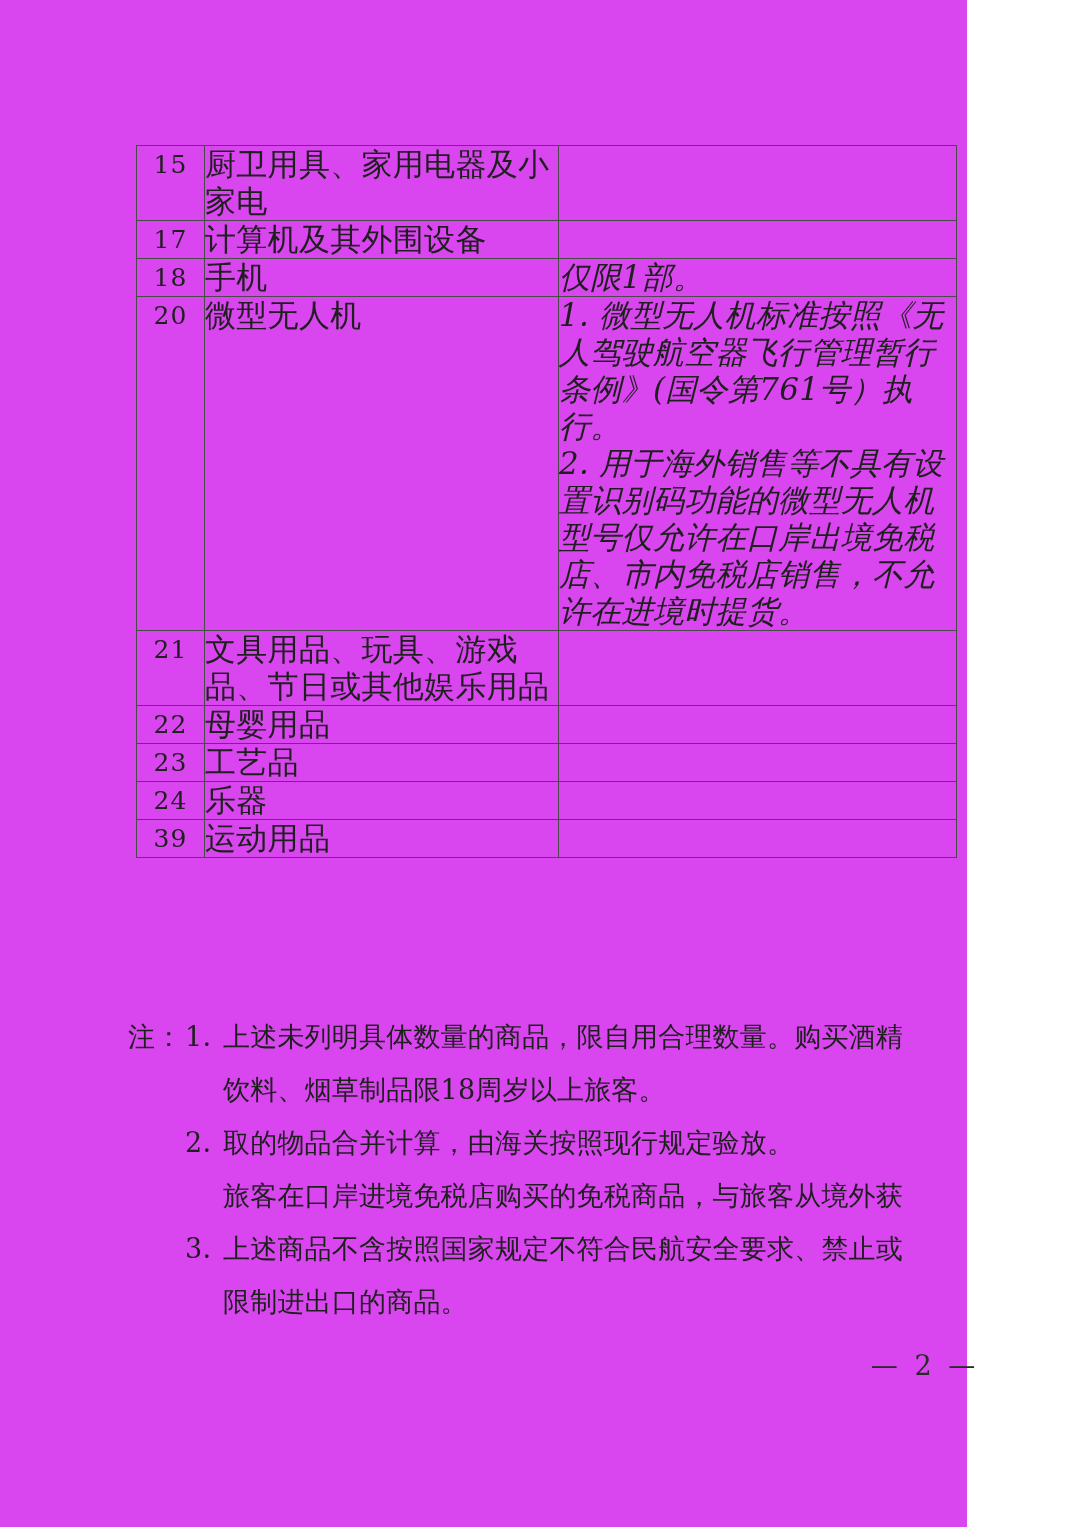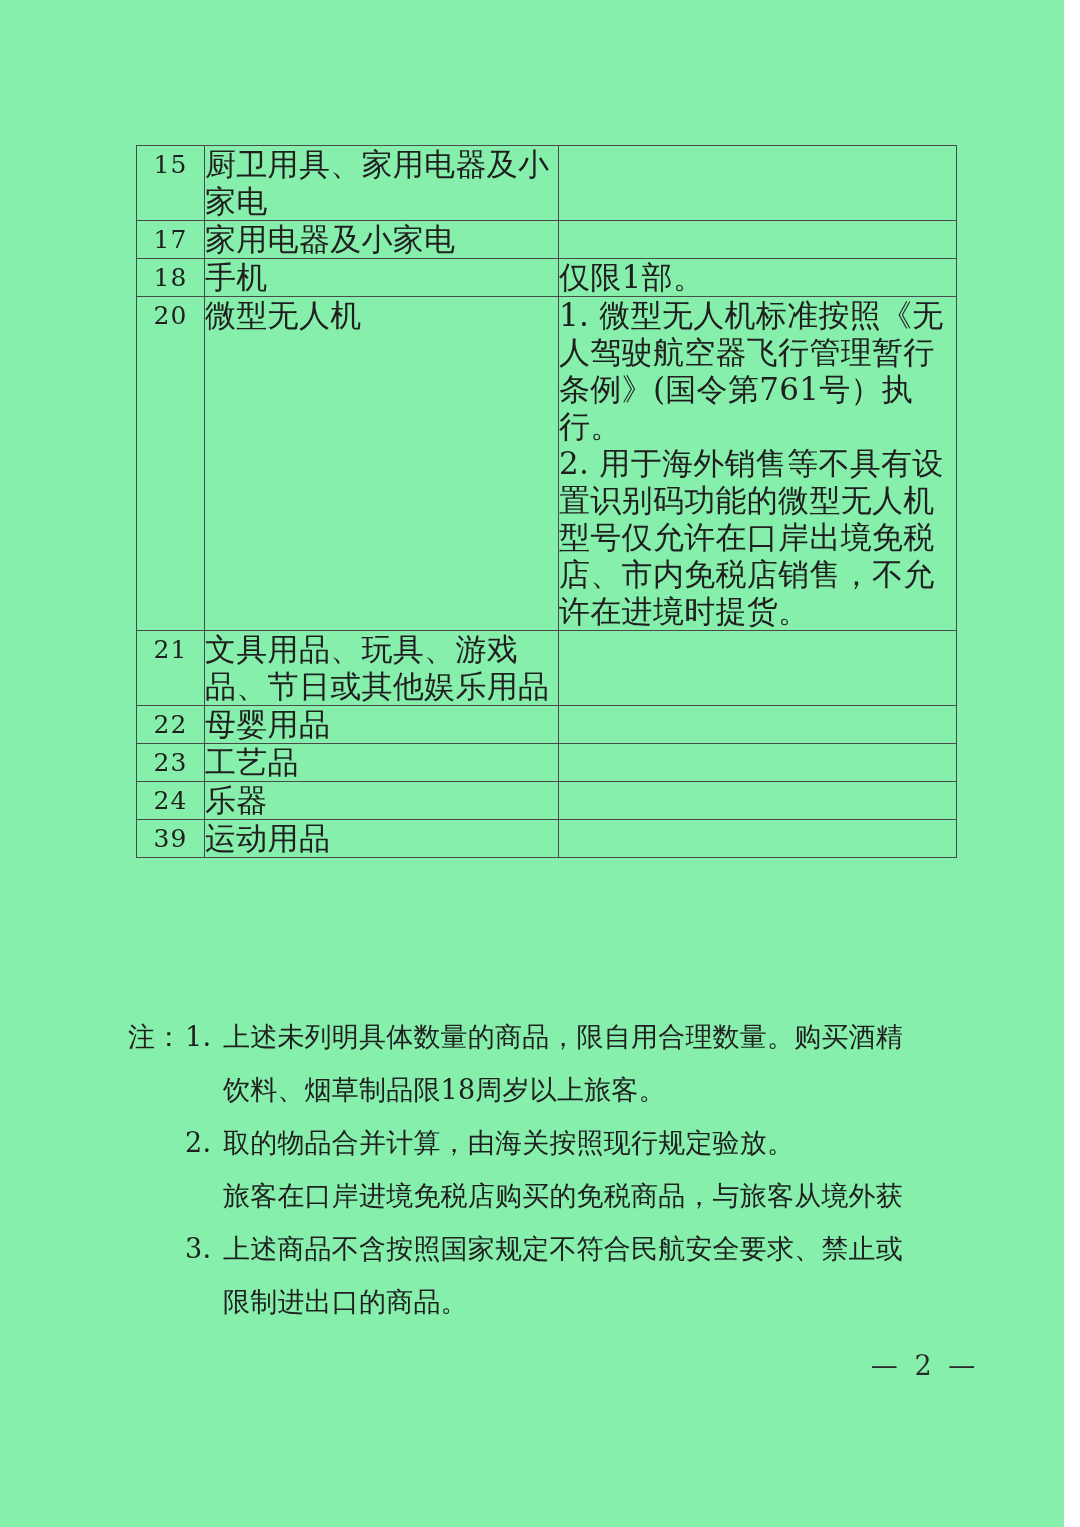--- a/index.html
+++ b/index.html
@@ -13,23 +13,23 @@
     position: relative;
     font-family: "DejaVu Serif", "Liberation Serif", serif;
     color: #1a1a1a;
     overflow: hidden;
   }
 
   #page {
     position: absolute;
     left: 0;
     top: 0;
-    width: 1064px;
+    width: 967px;
     height: 1527px;
-    background: #86efac;
+    background: #d946ef;
   }
 
   
   #goods-table {
     position: absolute;
     left: 136px;
     top: 145px;
     width: 820px;
     border-collapse: collapse;
     table-layout: fixed;
@@ -57,20 +57,21 @@
     font-family: "DejaVu Serif", "Liberation Serif", serif;
     font-size: 31px;
     line-height: 37px;
     padding: 3px 6px 3px 12px;
     color: #1f1f1f;
     white-space: pre-line;
     letter-spacing: 0.3px;
   }
   .cell-note {
     padding-left: 11px;
+    font-style: italic;
   }
   .cell-note:empty { min-height: 0; }
 
   
   #notes {
     position: absolute;
     left: 128px;
     top: 1010px;
     width: 840px;
     font-family: "DejaVu Serif", "Liberation Serif", serif;
@@ -140,21 +141,21 @@
 
       <tr>
         <td class="cell-index">15</td>
         <td class="cell-name">厨卫用具、家用电器及小家电</td>
         <td class="cell-note"></td>
       </tr>
 
 
       <tr>
         <td class="cell-index">17</td>
-        <td class="cell-name">家用电器及小家电</td>
+        <td class="cell-name">计算机及其外围设备</td>
         <td class="cell-note"></td>
       </tr>
 
       <tr>
         <td class="cell-index">18</td>
         <td class="cell-name">手机</td>
         <td class="cell-note">仅限1部。</td>
       </tr>
 
       <tr>

